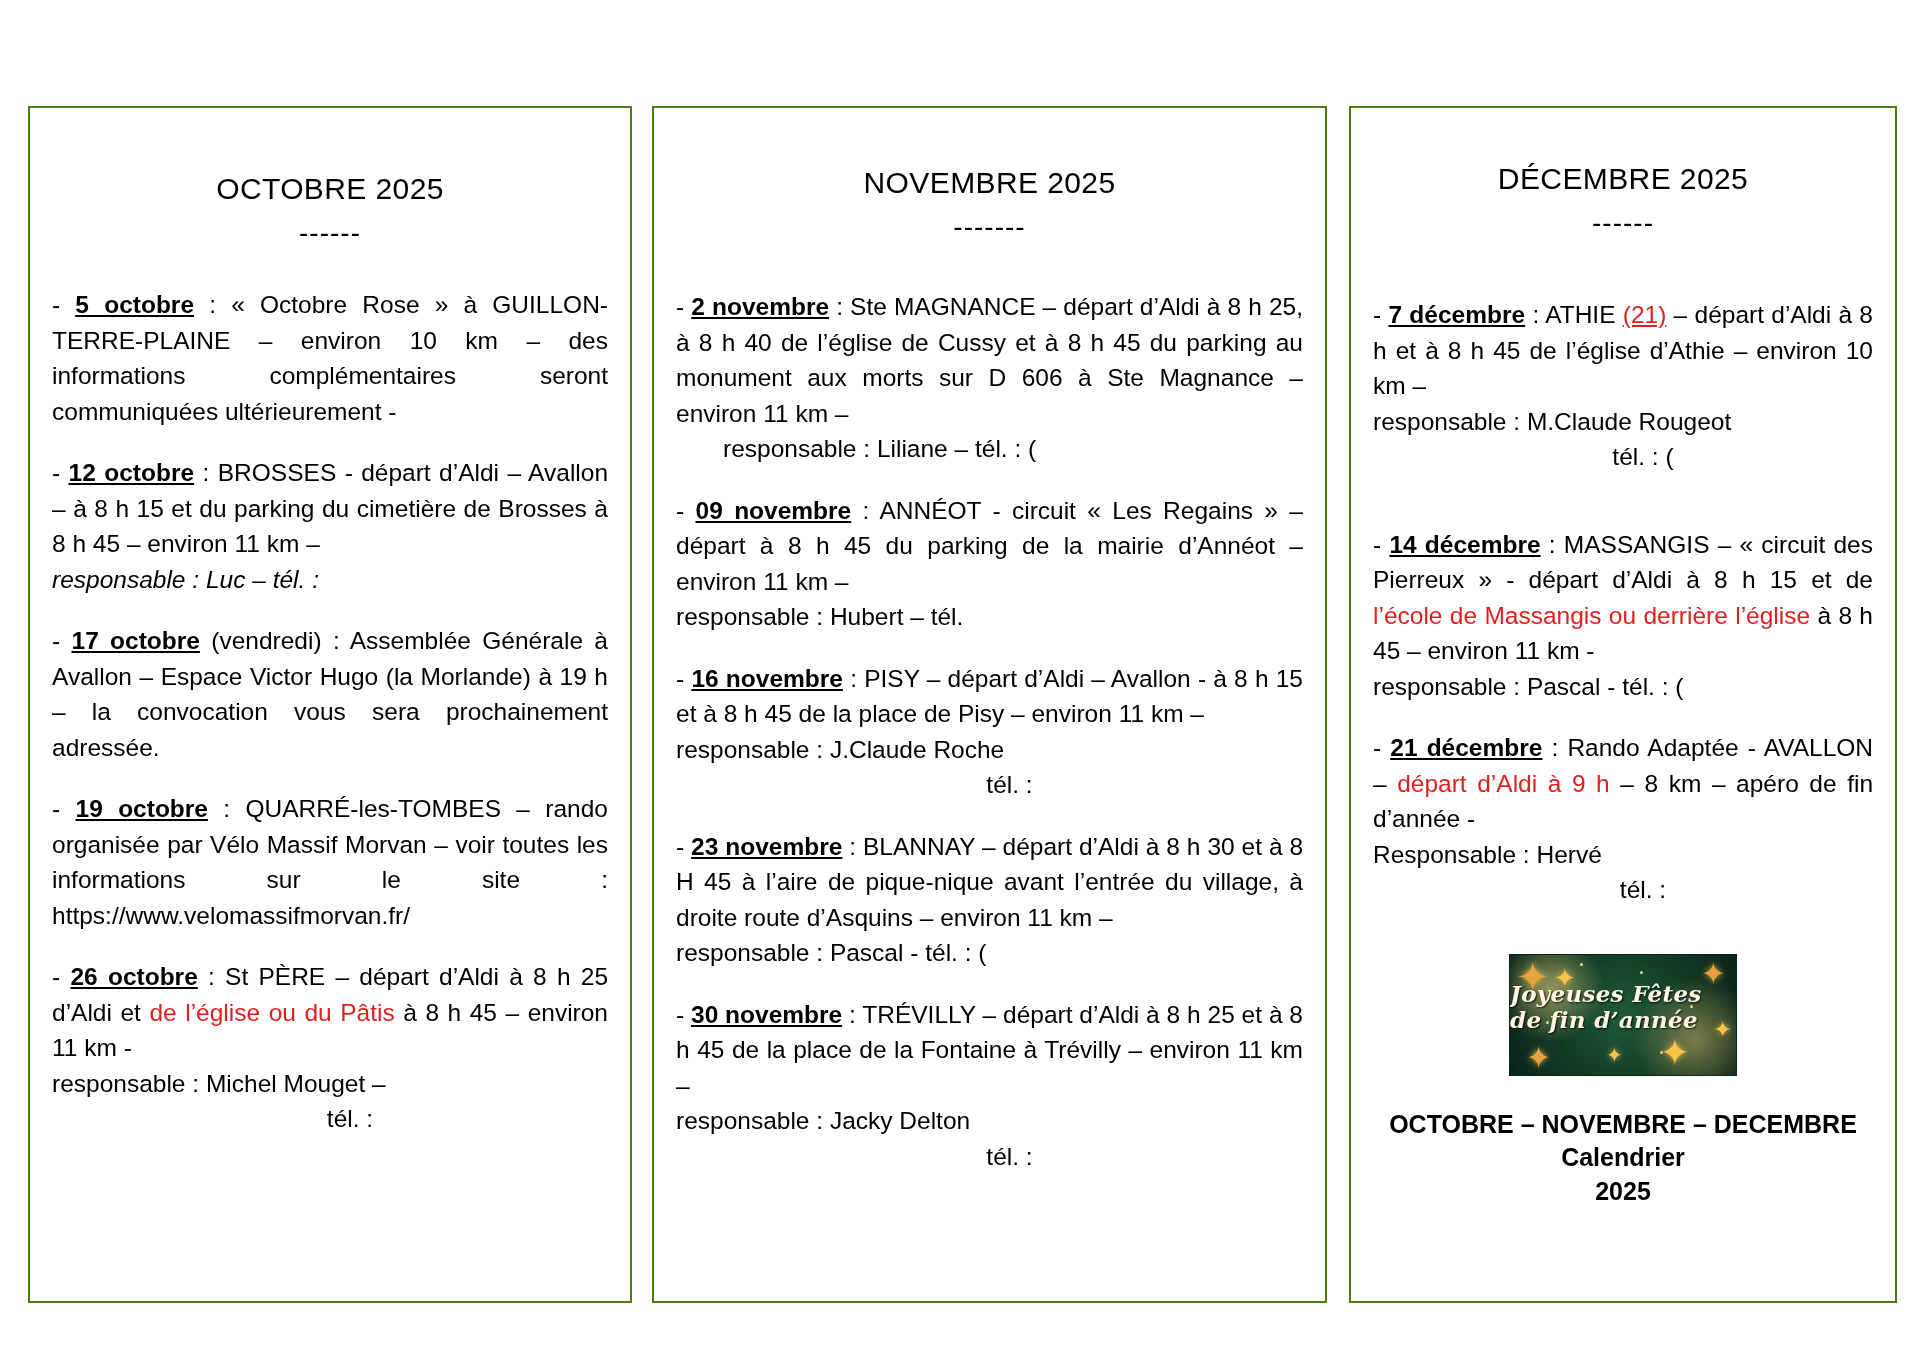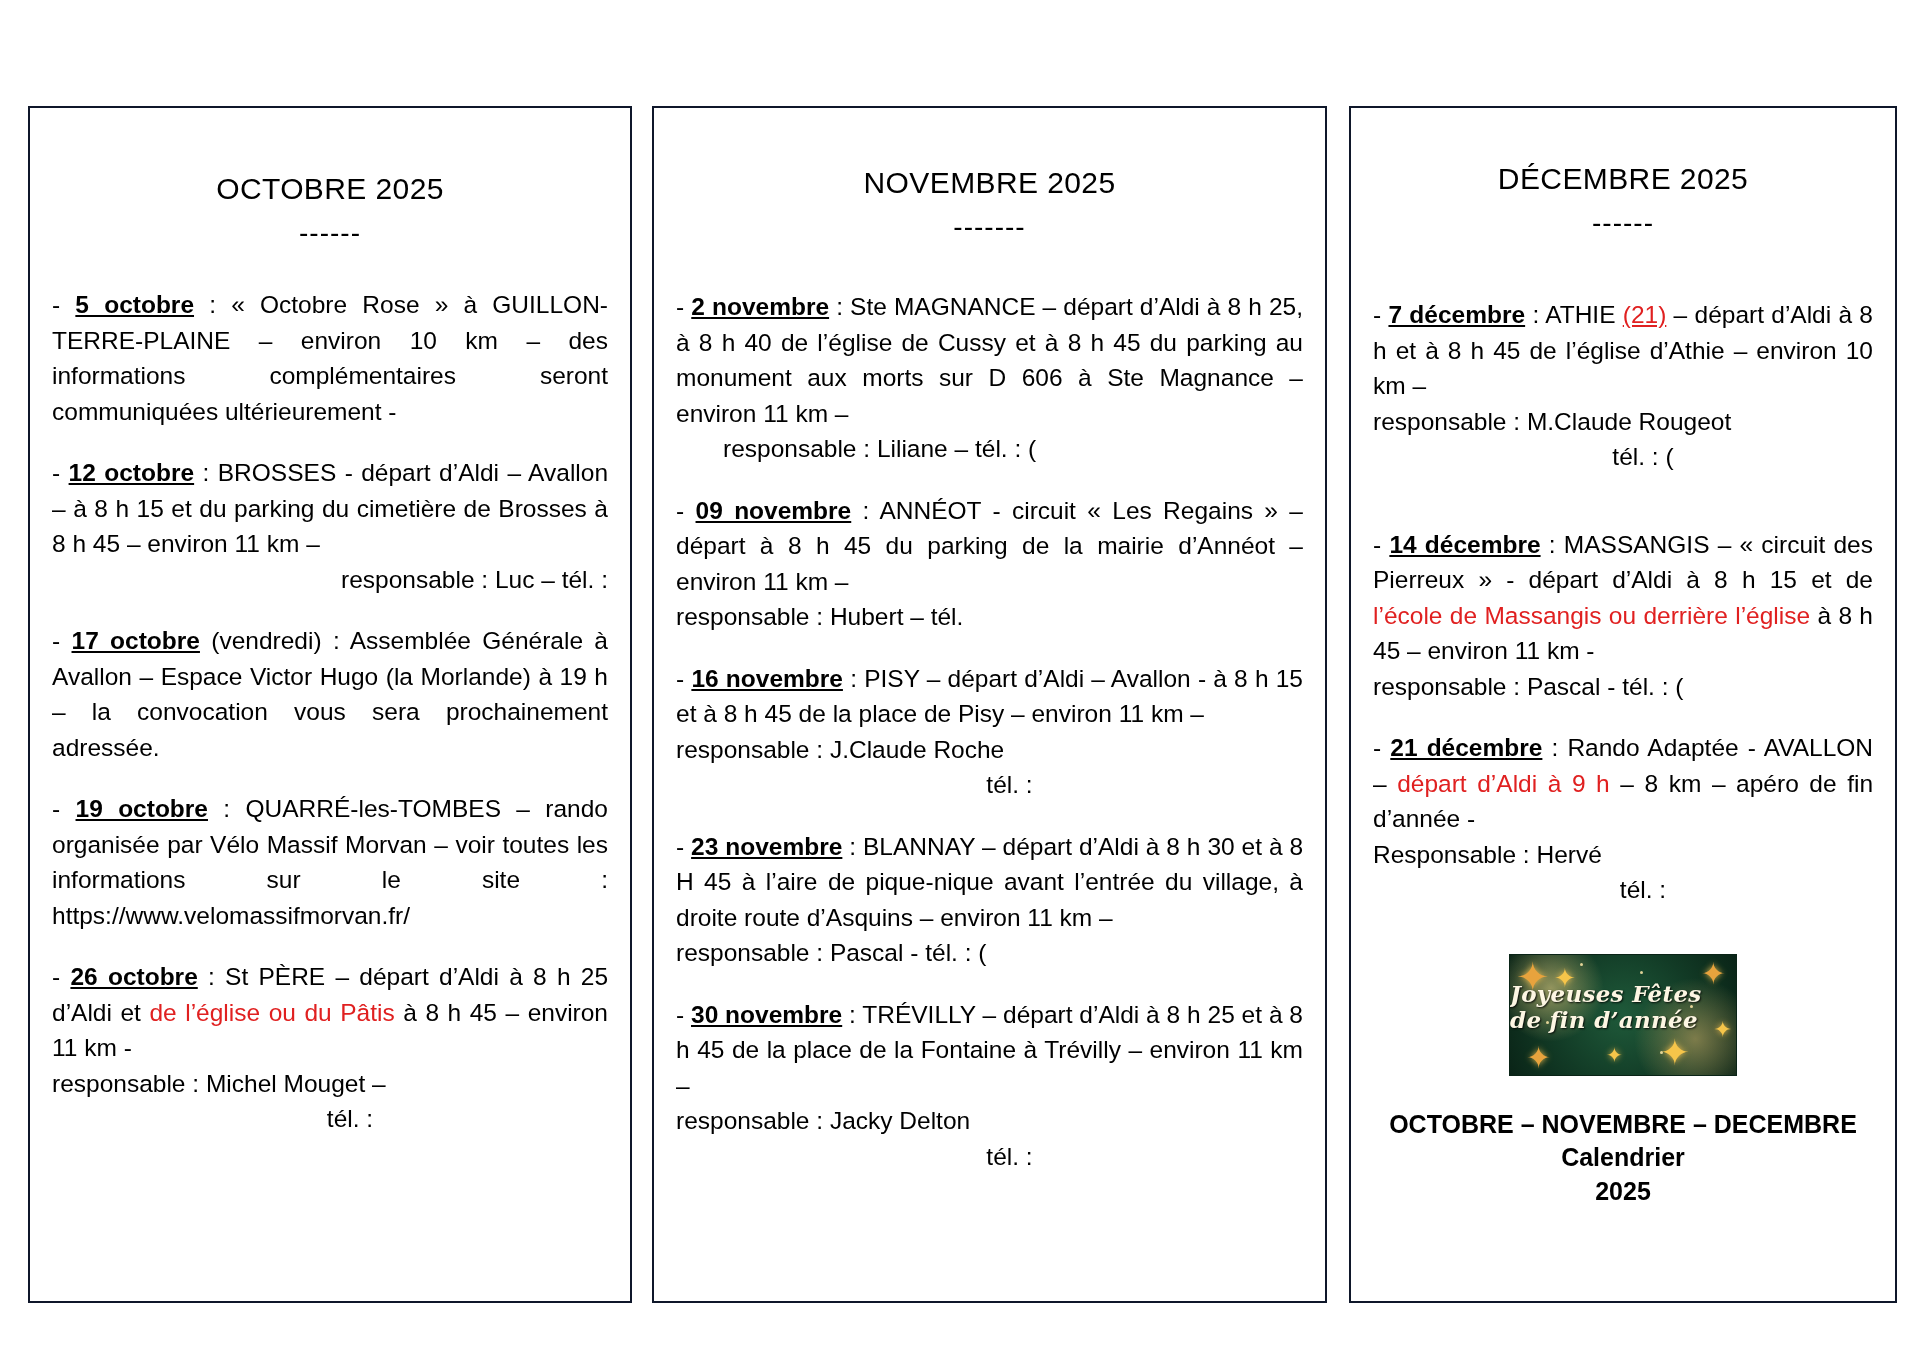--- a/index.html
+++ b/index.html
@@ -22,21 +22,21 @@
     width: 1920px;
     height: 1357px;
     display: flex;
     align-items: flex-start;
     justify-content: flex-start;
     padding: 106px 0 0 0;
     box-sizing: border-box;
   }
 
   .column {
-    border: 2px solid #0f172a;
+    border: 2px solid #4d7c0f;
     box-sizing: border-box;
     background: #ffffff;
     height: 1197px;
     padding: 0 22px;
     overflow: hidden;
   }
 
   .col-oct { width: 604px; margin-left: 28px; }
   .col-nov { width: 675px; margin-left: 20px; }
   .col-dec { width: 548px; margin-left: 22px; }
@@ -160,21 +160,21 @@
         <span class="date">5 octobre</span>
         <span>:</span>
         <span> « Octobre Rose » à GUILLON-TERRE-PLAINE – environ 10 km – des informations complémentaires seront communiquées ultérieurement -</span>
       </div>
 
       <div class="entry just">
         <span>-</span>
         <span class="date">12 octobre</span>
         <span>:</span>
         <span> BROSSES - départ d’Aldi – Avallon – à 8 h 15 et du parking du cimetière de Brosses à 8 h 45 – environ 11 km –</span>
-        <span class="entry left" style="display:block;text-align:right;">responsable : Luc – tél. :</span>
+        <span class="entry left" style="display:block;text-align:left;font-style:italic;">responsable : Luc – tél. :</span>
       </div>
 
       <div class="entry just">
         <span>-</span>
         <span class="date">17 octobre</span>
         <span>(vendredi) :</span>
         <span> Assemblée Générale à Avallon – Espace Victor Hugo (la Morlande) à 19 h – la convocation vous sera prochainement adressée.</span>
       </div>
 
       <div class="entry just">

